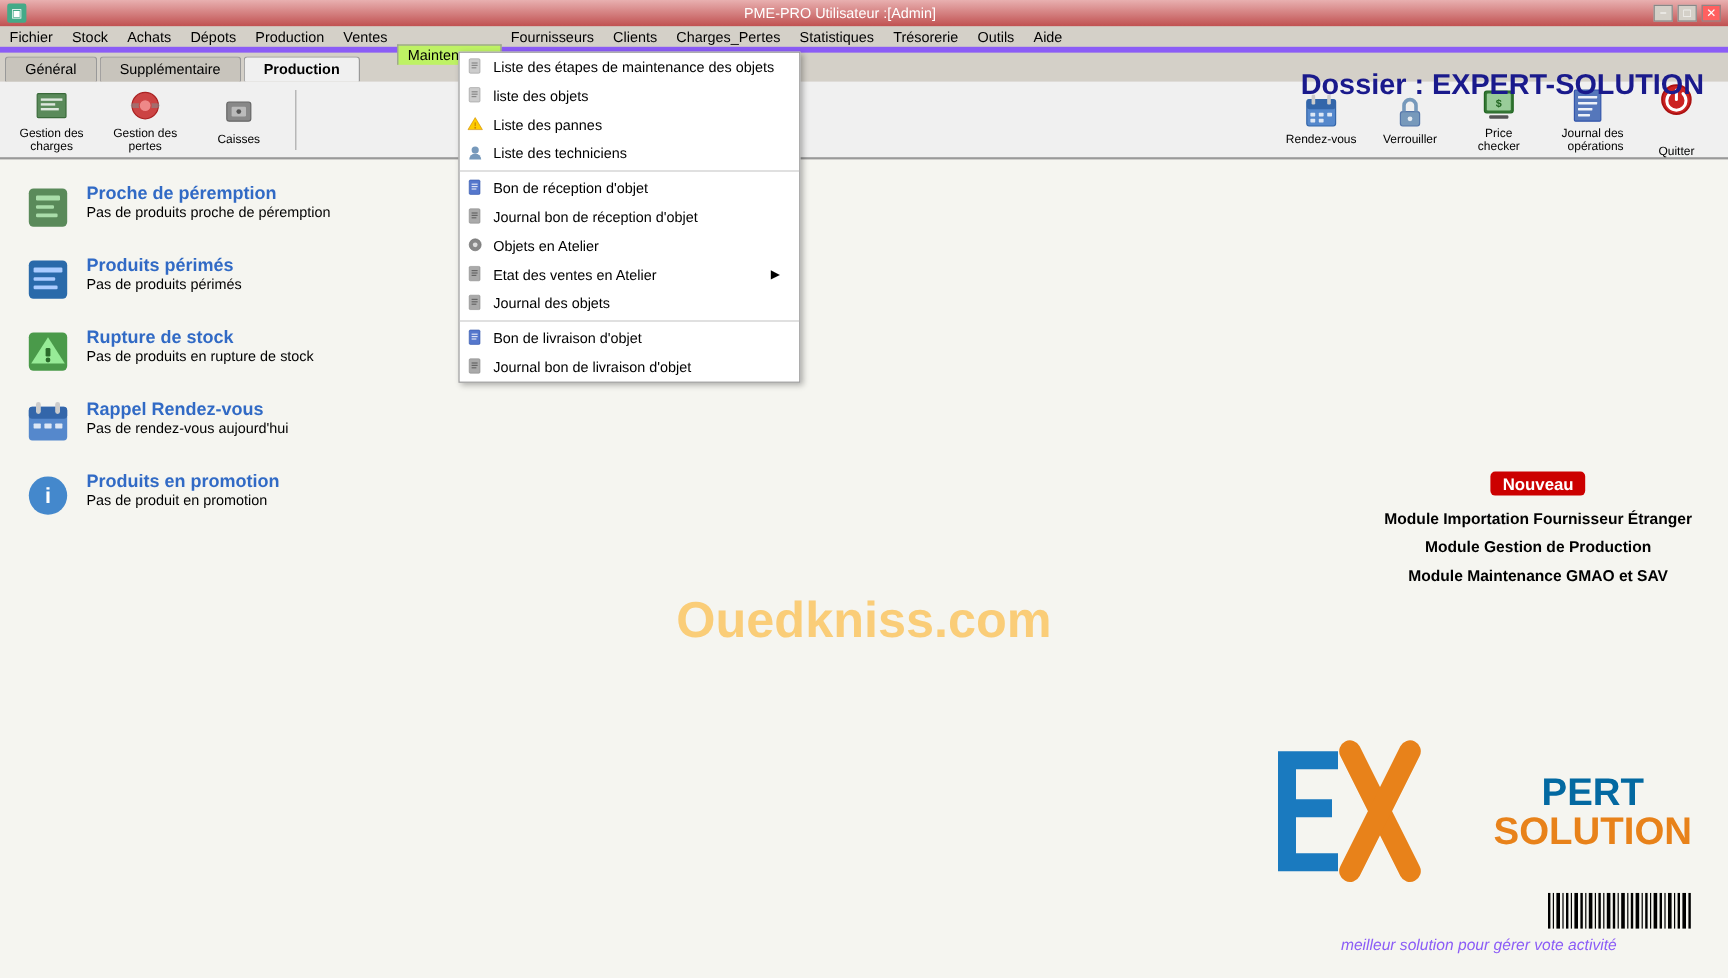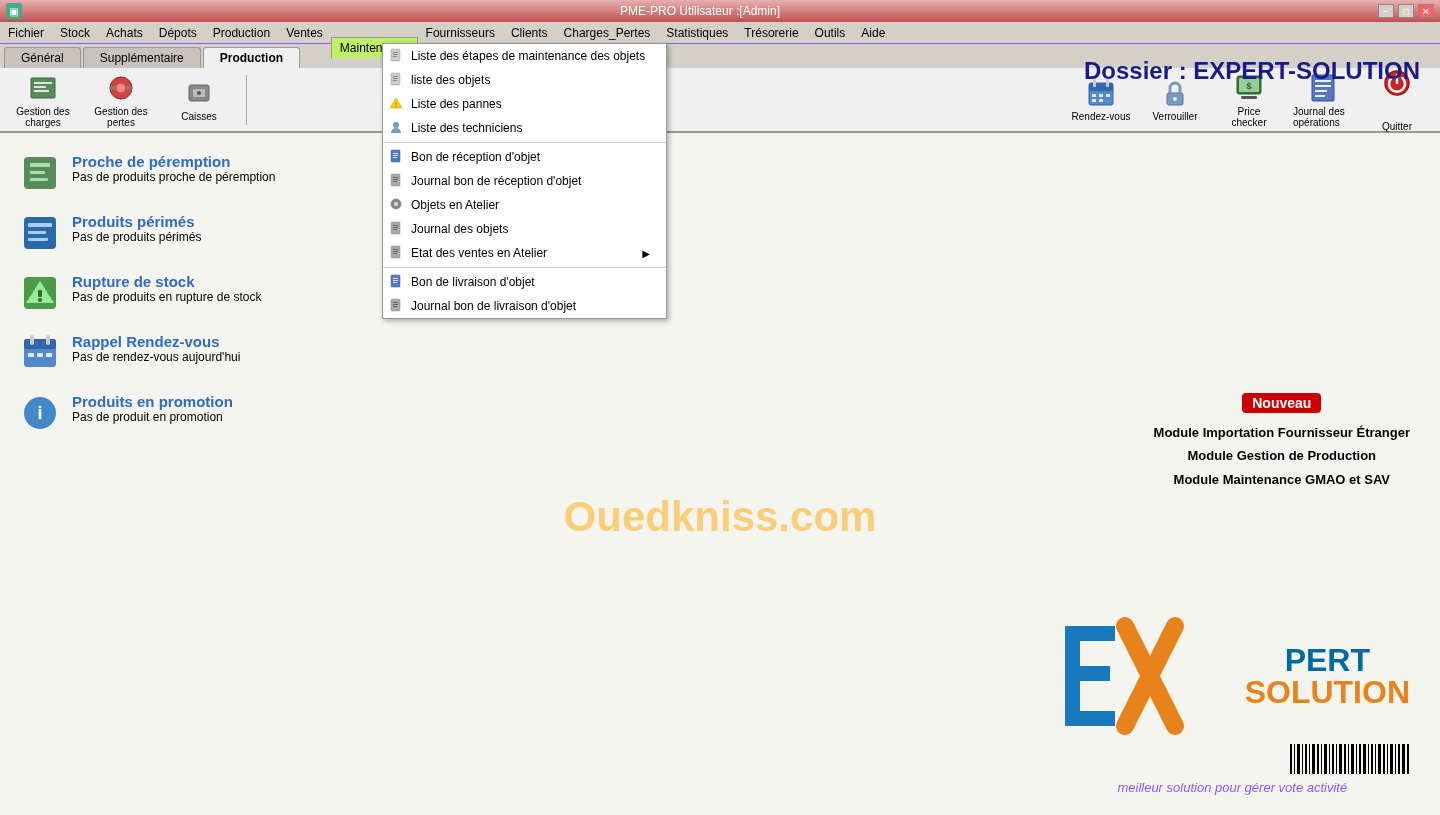--- a/index.html
+++ b/index.html
@@ -20,21 +20,21 @@
     #titlebar-controls { display: flex; gap: 4px; }
     .title-btn { width: 16px; height: 14px; background: #d4d0c8; border: 1px solid #888; display: flex; align-items: center; justify-content: center; font-size: 10px; cursor: pointer; }
     .title-btn.close { background: #ff6060; }
 
     
     #menubar {
       height: 22px;
       background: #d4d0c8;
       display: flex;
       align-items: center;
-      border-bottom: 1px solid #8b5cf6;
+      border-bottom: 5px solid #8b5cf6;
     }
     .menu-item {
       padding: 2px 8px;
       cursor: pointer;
       height: 100%;
       display: flex;
       align-items: center;
       font-size: 12px;
     }
 
@@ -296,21 +296,21 @@
     <div class="toolbar-btn">
       <div class="toolbar-icon">
         <svg width="32" height="32" viewBox="0 0 32 32">
           <rect x="5" y="3" width="22" height="26" rx="1" fill="#5577bb" stroke="#3355aa" stroke-width="1"></rect>
           <rect x="8" y="8" width="16" height="2" rx="0.5" fill="white" opacity="0.9"></rect>
           <rect x="8" y="13" width="16" height="2" rx="0.5" fill="white" opacity="0.9"></rect>
           <rect x="8" y="18" width="12" height="2" rx="0.5" fill="white" opacity="0.9"></rect>
           <rect x="8" y="23" width="10" height="2" rx="0.5" fill="white" opacity="0.9"></rect>
         </svg>
       </div>
-      <span style="font-size:10px; text-align:left;">Journal des opérations</span>
+      <span style="font-size:10px; text-align:right;">Journal des opérations</span>
     </div>
 
     <div class="toolbar-btn">
       <div class="toolbar-icon">
         <svg width="32" height="32" viewBox="0 0 32 32">
           <circle cx="16" cy="16" r="12" fill="#cc2222" stroke="#aa1111" stroke-width="1.5"></circle>
           <path d="M16 8 L16 16" stroke="white" stroke-width="2.5" stroke-linecap="round"></path>
           <path d="M10.5 11 a8 8 0 1 0 11 0" fill="none" stroke="white" stroke-width="2.5" stroke-linecap="round"></path>
         </svg>
       </div>
@@ -544,33 +544,33 @@
   </div>
   <div class="drop-item">
     <span class="drop-item-icon">
       <svg width="14" height="14" viewBox="0 0 14 14">
           <rect x="2" y="1" width="9" height="12" rx="1" fill="#aaa" stroke="#888" stroke-width="0.5"></rect>
           <rect x="4" y="4" width="5" height="1" fill="#666"></rect>
           <rect x="4" y="6" width="5" height="1" fill="#666"></rect>
           <rect x="4" y="8" width="4" height="1" fill="#666"></rect>
         </svg>
     </span>
-    <span>Journal des objets</span>
+    <span>Etat des ventes en Atelier</span>
+    <span class="drop-arrow">▶</span>
   </div>
   <div class="drop-item">
     <span class="drop-item-icon">
       <svg width="14" height="14" viewBox="0 0 14 14">
           <rect x="2" y="1" width="9" height="12" rx="1" fill="#aaa" stroke="#888" stroke-width="0.5"></rect>
           <rect x="4" y="4" width="5" height="1" fill="#666"></rect>
           <rect x="4" y="6" width="5" height="1" fill="#666"></rect>
           <rect x="4" y="8" width="4" height="1" fill="#666"></rect>
         </svg>
     </span>
-    <span>Etat des ventes en Atelier</span>
-    <span class="drop-arrow">▶</span>
+    <span>Journal des objets</span>
   </div>
   <div class="drop-separator"></div>
   <div class="drop-item">
     <span class="drop-item-icon">
       <svg width="14" height="14" viewBox="0 0 14 14">
           <rect x="2" y="1" width="9" height="12" rx="1" fill="#5577cc" stroke="#3355aa" stroke-width="0.5"></rect>
           <rect x="4" y="4" width="5" height="1" fill="#fff" opacity="0.8"></rect>
           <rect x="4" y="6" width="5" height="1" fill="#fff" opacity="0.8"></rect>
           <rect x="4" y="8" width="4" height="1" fill="#fff" opacity="0.8"></rect>
         </svg>

